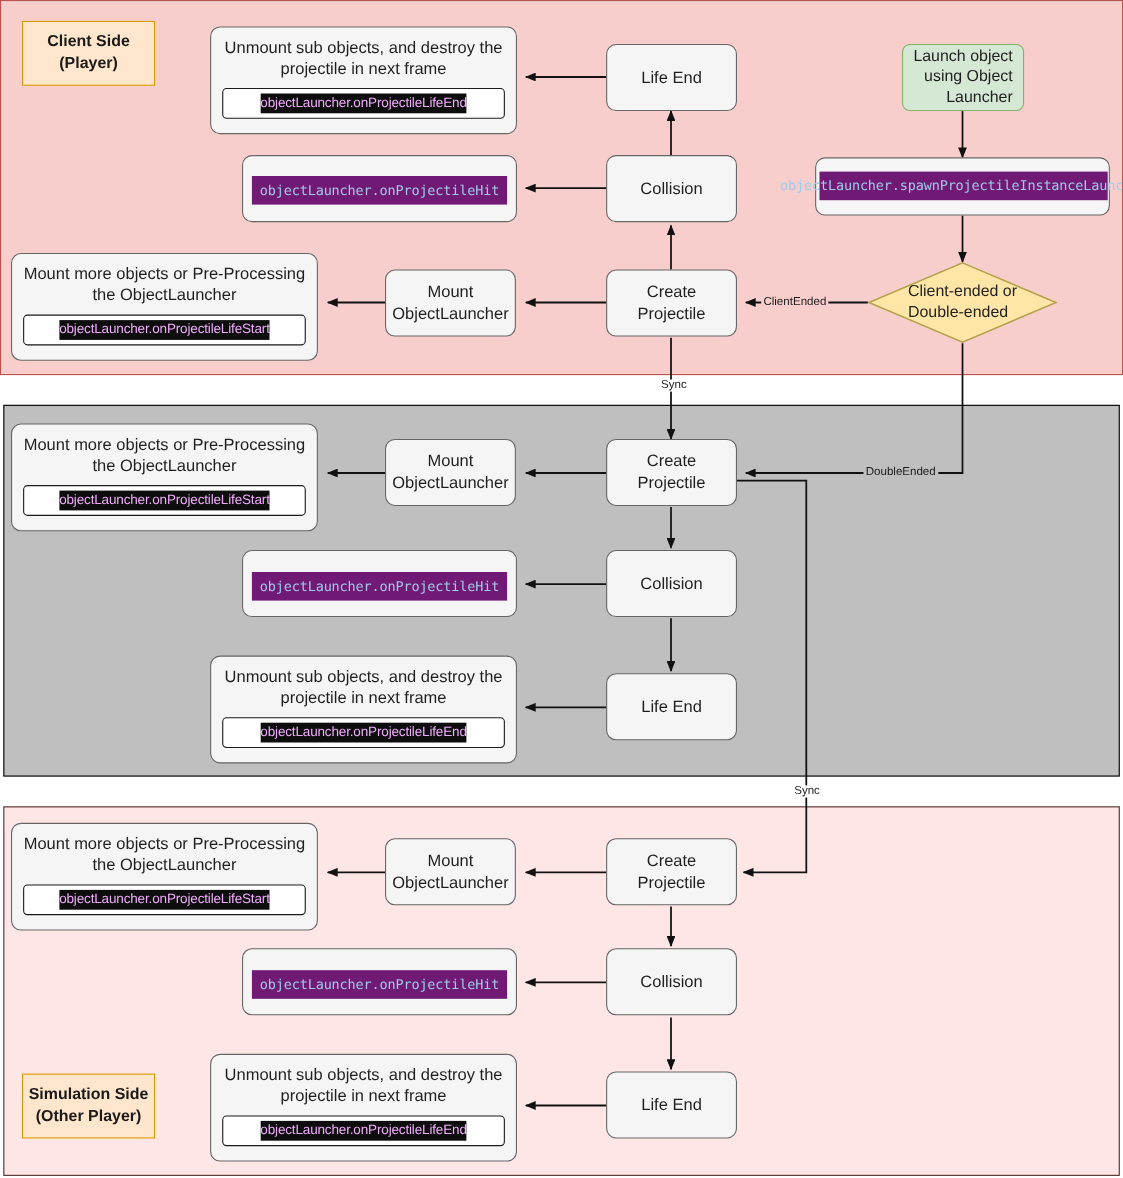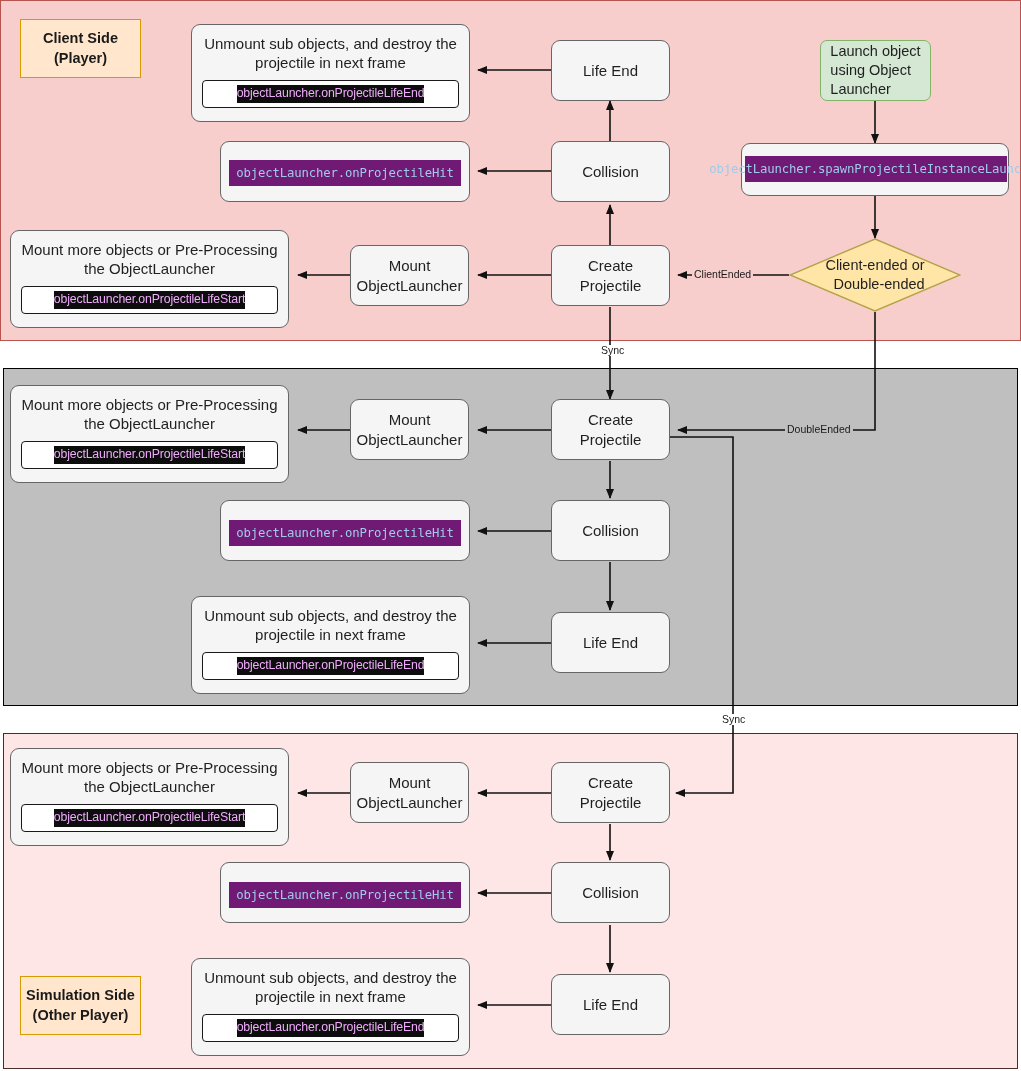--- a/index.html
+++ b/index.html
@@ -28,25 +28,25 @@
   .codewrap{position:absolute;box-sizing:border-box;background:#ffffff;border:1px solid #1a1a1a;
             border-radius:4px;overflow:hidden;display:flex;align-items:center;justify-content:center;}
   .code{display:block;background:#0d0d0d;color:#f0abfc;font-family:Liberation Sans, sans-serif;
         font-size:12.3px;letter-spacing:-0.15px;white-space:nowrap;padding:1px 0 2px 0;line-height:1.25;}
   .codebare{position:absolute;background:#701a75;color:#9ecbe8;font-family:"DejaVu Sans Mono",monospace;
         font-size:12.3px;letter-spacing:-0.15px;white-space:nowrap;line-height:1.35;padding:2px 0;
         display:flex;align-items:center;justify-content:center;}
 
   
   .start-node{position:absolute;box-sizing:border-box;background:#d5e8d4;border:1px solid #82b366;
-        border-radius:7px;display:flex;align-items:center;justify-content:center;text-align:left;
+        border-radius:7px;display:flex;align-items:center;justify-content:center;text-align:right;
         font-size:14.5px;color:#1f1f1f;line-height:1.3;}
   .diamond{position:absolute;}
   .diamond .dlabel{position:absolute;left:0;top:0;width:100%;height:100%;display:flex;align-items:center;
-        justify-content:center;text-align:right;font-size:14.5px;color:#1f1f1f;line-height:1.32;}
+        justify-content:center;text-align:left;font-size:14.5px;color:#1f1f1f;line-height:1.32;}
 
   
   svg.edges{position:absolute;left:0;top:0;width:1021px;height:1071px;pointer-events:none;}
   .edge-label{position:absolute;background:transparent;font-size:10.5px;color:#1a1a1a;
         white-space:nowrap;line-height:1;}
   .edge-label.onpink{background:#f8cecc;padding:1px 2px;}
   .edge-label.ongray{background:#bfbfbf;padding:1px 2px;}
   .edge-label.onwhite{background:#ffffff;padding:0 3px;}
 </style>
 </head>

